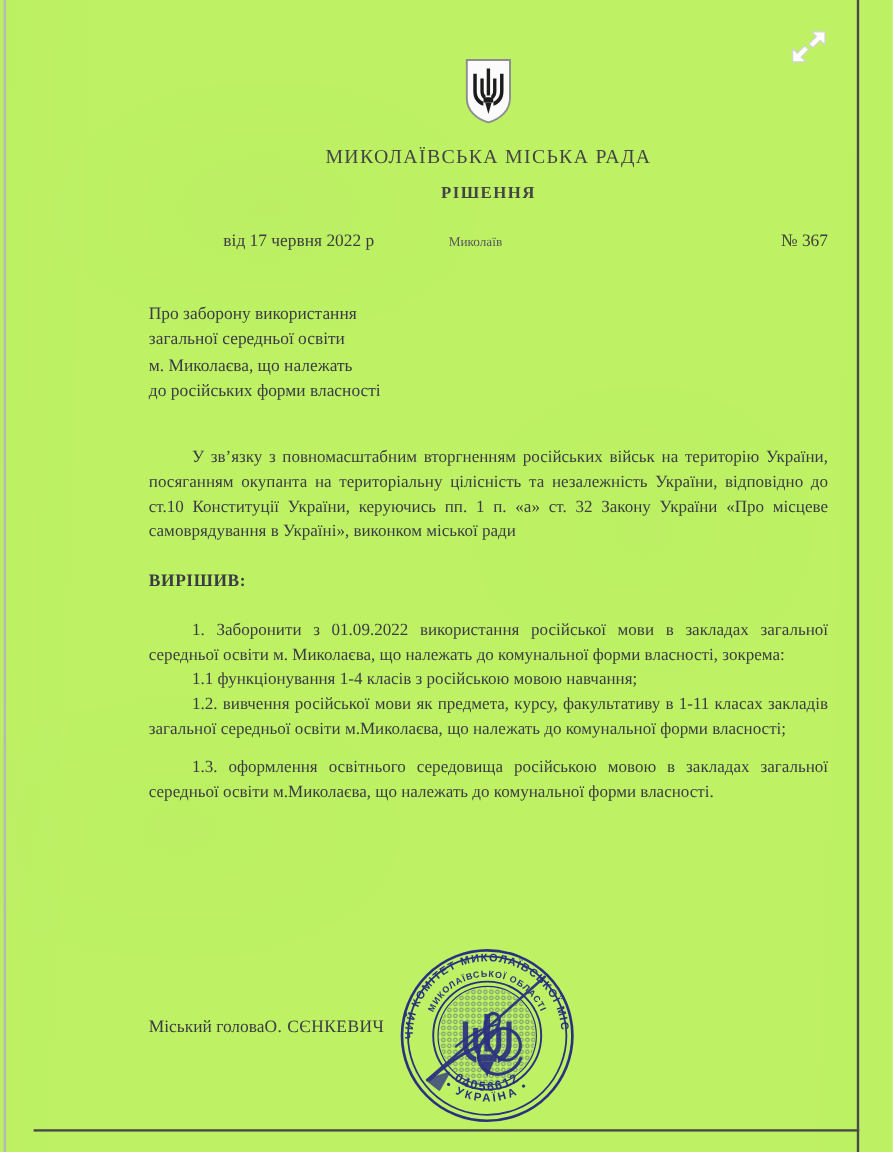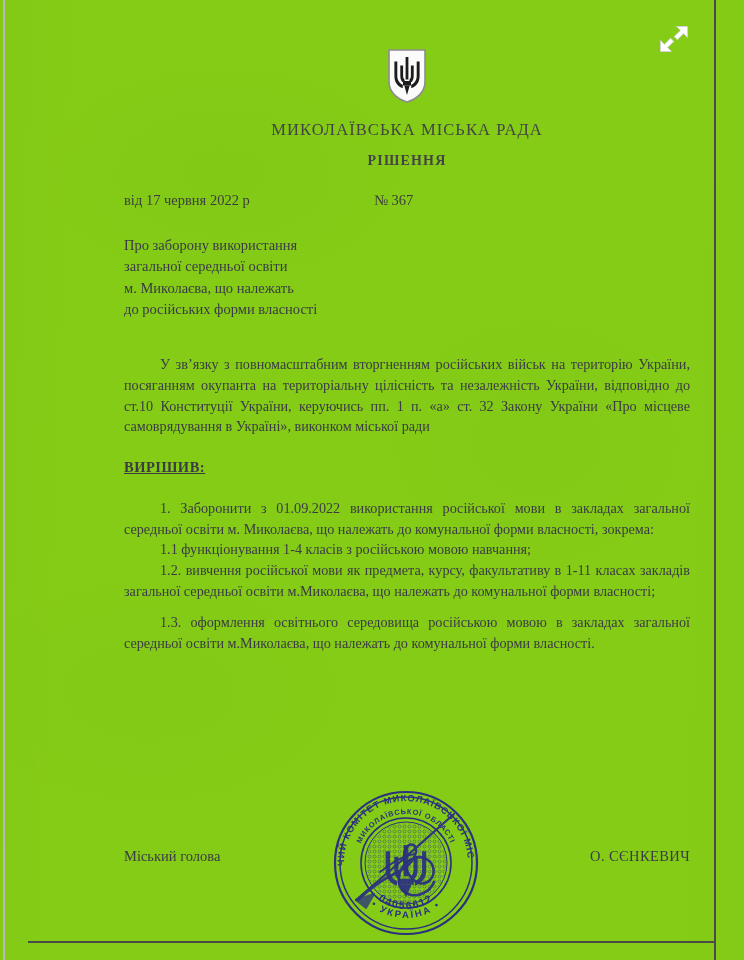--- a/index.html
+++ b/index.html
@@ -15,21 +15,21 @@
     font-family: "Liberation Serif", "DejaVu Serif", serif;
     color: #3a3a3a;
     position: relative;
   }
 
   
   #page {
     position: absolute;
     left: 0; top: 0;
     width: 744px; height: 960px;
-    background: #84cc16;
+    background: #bef264;
   }
 
   
   #scan-noise {
     position: absolute;
     left: 0; top: 0; right: 0; bottom: 0;
     background:
       radial-gradient(ellipse 300px 180px at 30% 18%, rgba(0,0,0,.014), rgba(0,0,0,0) 70%),
       radial-gradient(ellipse 260px 220px at 72% 46%, rgba(0,0,0,.012), rgba(0,0,0,0) 70%),
       radial-gradient(ellipse 340px 200px at 20% 72%, rgba(0,0,0,.010), rgba(0,0,0,0) 70%),
@@ -103,27 +103,27 @@
   }
 
   
   #meta-row {
     display: flex;
     align-items: baseline;
     margin-top: 23px;
     font-size: 14.5px;
     color: #3d3d3d;
   }
-  #meta-date { width: 250px; }
+  #meta-date { width: 250px; text-align: center; }
   #meta-city { flex: 1; font-size: 11px; color: #55565c; }
   #meta-number { text-align: center; white-space: nowrap; }
 
   
   #subject {
-    margin-top: 26px;
+    margin-top: 42px;
     font-size: 14.5px;
     line-height: 1.47;
     color: #3b3b46;
     font-family: Liberation Serif, serif;
   }
   #subject div { white-space: nowrap; }
 
   
   #body {
     margin-top: 34px;
@@ -136,31 +136,30 @@
     text-indent: 36px;
     margin-bottom: 0;
   }
   .para.flush { text-indent: 0; }
   #resolve-word {
     font-weight: bold;
     letter-spacing: .5px;
     margin-top: 20px;
     margin-bottom: 20px;
     font-size: 14.5px;
-    text-decoration: underline;
   }
   .gap { margin-top: 11px; }
 
   
   #sign-row {
     position: absolute;
     left: 124px; top: 848px;
     width: 566px;
     display: flex;
-    justify-content: space-between;
+    justify-content: flex-start;
     align-items: baseline;
     font-size: 14.5px;
     color: #3b3b44;
   }
   #signer-name { letter-spacing: .4px; }
 
   
   #stamp {
     position: absolute;
     left: 322px; top: 784px;
@@ -211,20 +210,21 @@
           <path d="M18.3 37.5 h5.4 l-2.7 9.5 z"></path>
         </g>
       </svg>
     </div>
 
     <div class="hdr" id="org-line-1">МИКОЛАЇВСЬКА МІСЬКА РАДА</div>
     <div class="hdr" id="doc-type">РІШЕННЯ</div>
 
     <div id="meta-row">
       <span id="meta-date">від 17 червня 2022 р</span>
+      <span id="meta-city">Миколаїв</span>
       <span id="meta-number">№ 367</span>
     </div>
 
     <div id="subject">
       <div>Про заборону використання</div>
       <div>загальної середньої освіти</div>
       <div>м. Миколаєва, що належать</div>
       <div>до російських форми власності</div>
     </div>
 

